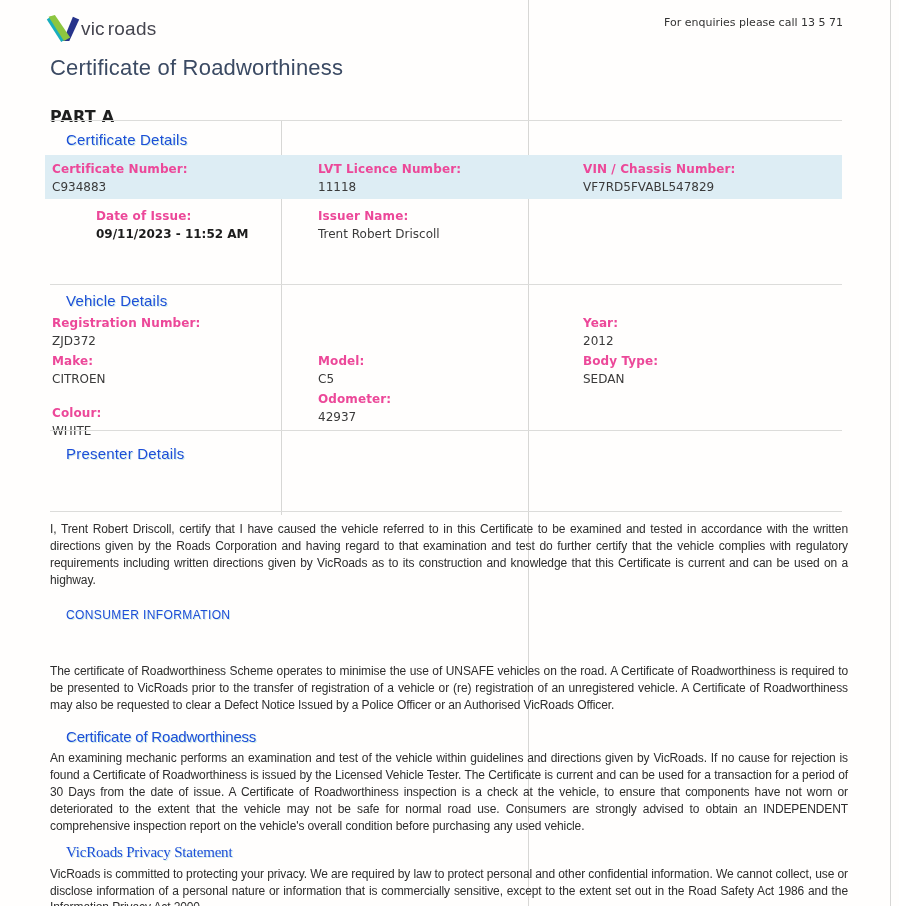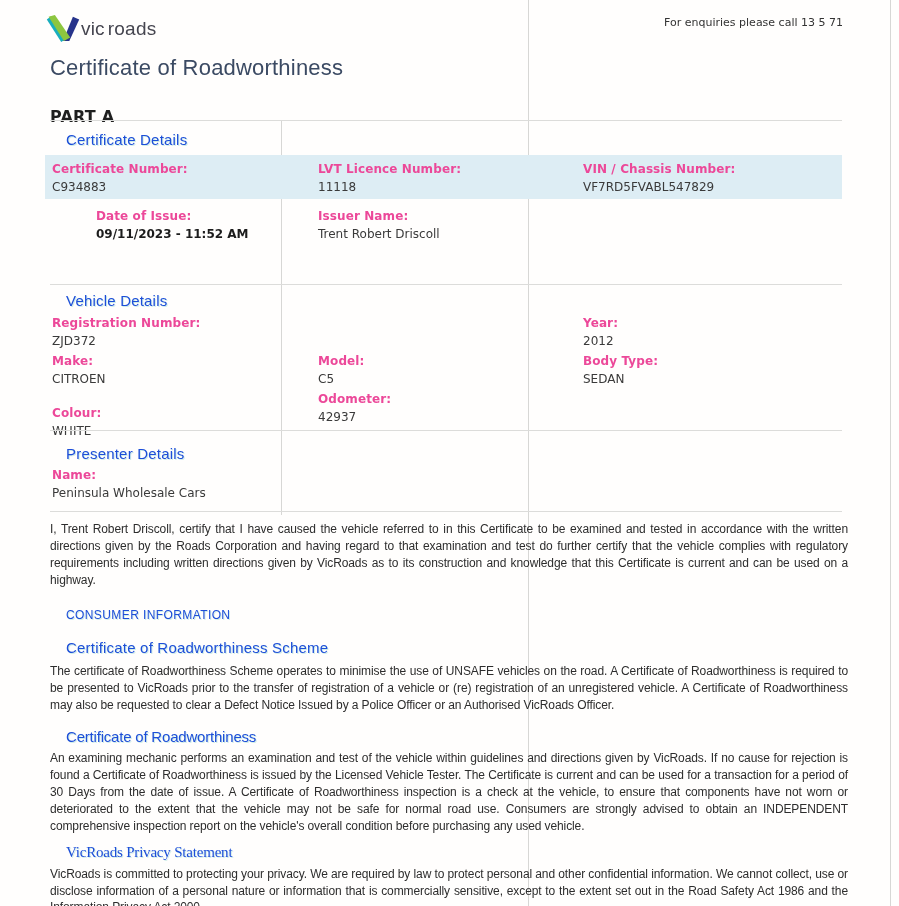--- a/index.html
+++ b/index.html
@@ -133,32 +133,27 @@
     <div class="f-value">WHITE</div>
   </div>
   <div class="field" style="left:318px;top:393px;">
     <div class="f-label">Odometer:</div>
     <div class="f-value">42937</div>
   </div>
 
   <div class="hr" style="top:430px;"></div>
 
   <div class="green-h" style="top:445px;">Presenter Details</div>
-  <div class="field" style="left:52px;top:469px;">
-    <div class="f-label">Name:</div>
-    <div class="f-value">Peninsula Wholesale Cars</div>
-  </div>
 
   <div class="hr" style="top:511px;"></div>
 
   <div class="body-para" style="top:521px;">I, Trent Robert Driscoll, certify that I have caused the vehicle referred to in this Certificate to be examined and tested in accordance with the written directions given by the Roads Corporation and having regard to that examination and test do further certify that the vehicle complies with regulatory requirements including written directions given by VicRoads as to its construction and knowledge that this Certificate is current and can be used on a highway.</div>
 
   <div class="green-h caps" style="top:608px;">CONSUMER INFORMATION</div>
 
-  <div class="green-h" style="top:639px;">Certificate of Roadworthiness Scheme</div>
   <div class="body-para" style="top:663px;">The certificate of Roadworthiness Scheme operates to minimise the use of UNSAFE vehicles on the road. A Certificate of Roadworthiness is required to be presented to VicRoads prior to the transfer of registration of a vehicle or (re) registration of an unregistered vehicle. A Certificate of Roadworthiness may also be requested to clear a Defect Notice Issued by a Police Officer or an Authorised VicRoads Officer.</div>
 
   <div class="green-h condensed" style="top:728px;">Certificate of Roadworthiness</div>
   <div class="body-para" style="top:750px;">An examining mechanic performs an examination and test of the vehicle within guidelines and directions given by VicRoads. If no cause for rejection is found a Certificate of Roadworthiness is issued by the Licensed Vehicle Tester. The Certificate is current and can be used for a transaction for a period of 30 Days from the date of issue. A Certificate of Roadworthiness inspection is a check at the vehicle, to ensure that components have not worn or deteriorated to the extent that the vehicle may not be safe for normal road use. Consumers are strongly advised to obtain an INDEPENDENT comprehensive inspection report on the vehicle's overall condition before purchasing any used vehicle.</div>
 
   <div class="green-h condensed" style="top:844px;font-family:Liberation Serif, serif;">VicRoads Privacy Statement</div>
   <div class="body-para" style="top:866px;line-height:16.5px;">VicRoads is committed to protecting your privacy. We are required by law to protect personal and other confidential information. We cannot collect, use or disclose information of a personal nature or information that is commercially sensitive, except to the extent set out in the Road Safety Act 1986 and the Information Privacy Act 2000.</div>
 
 </div>
 

